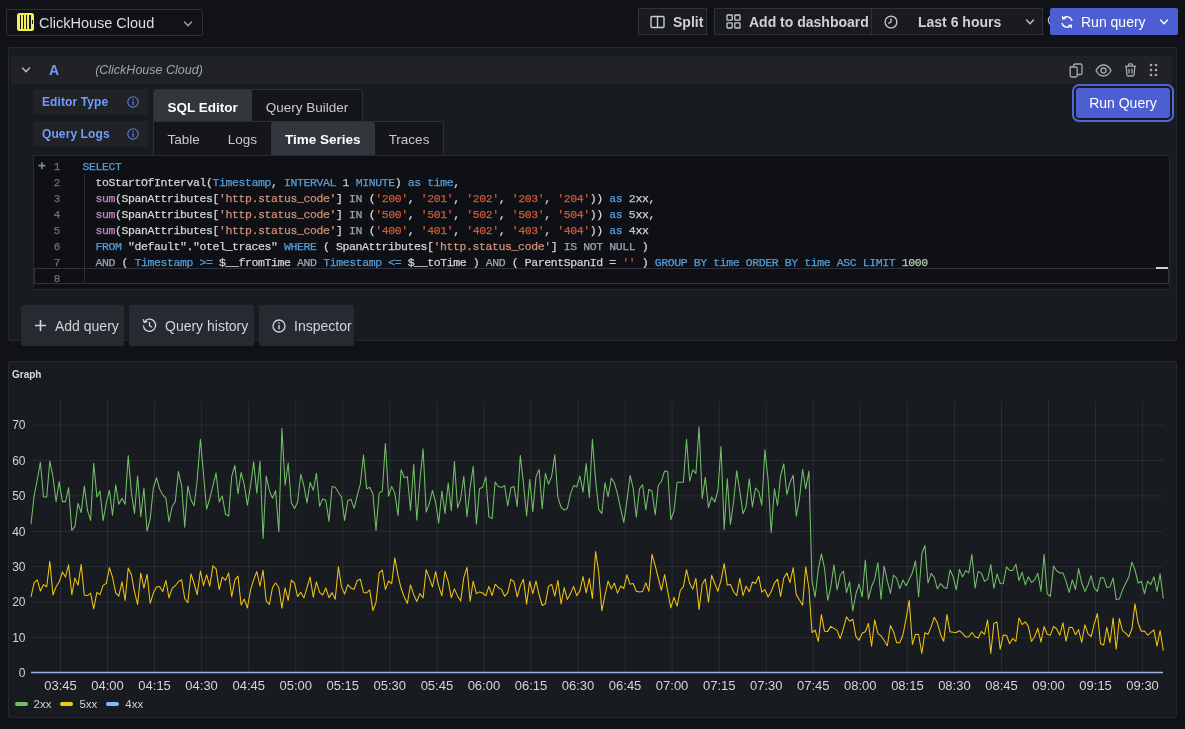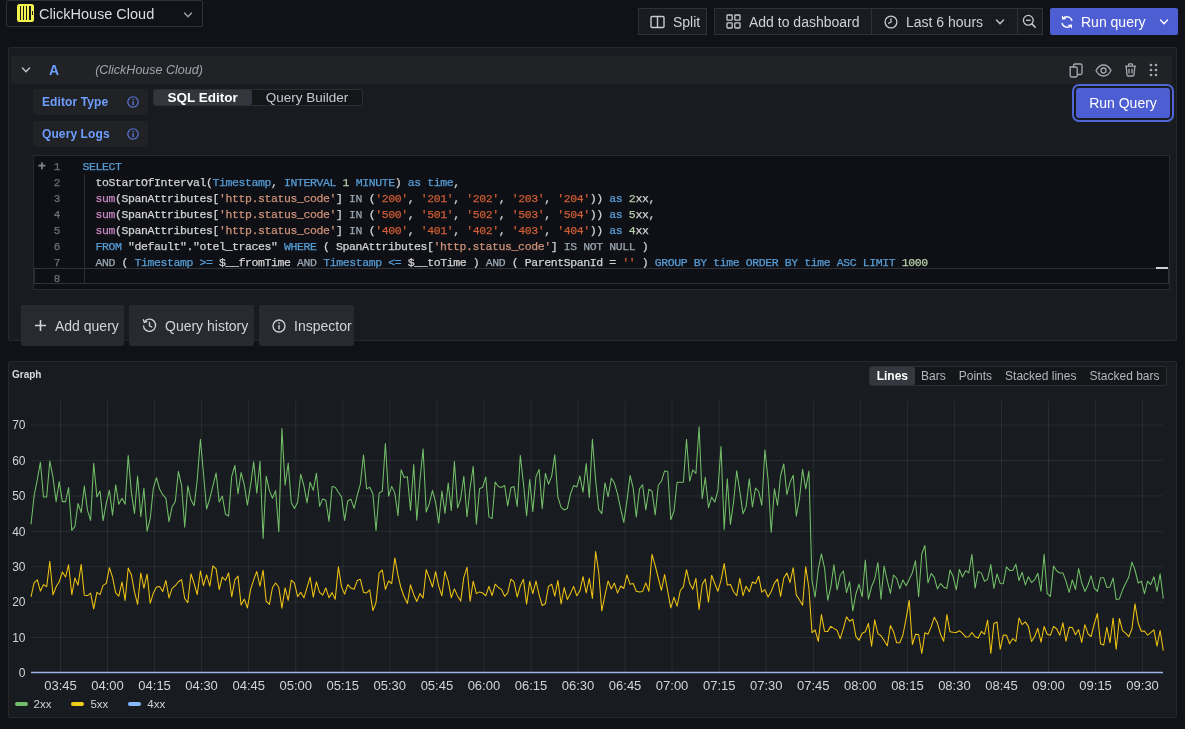--- a/index.html
+++ b/index.html
@@ -1,37 +1,37 @@
 <!DOCTYPE html>
 <html><head><meta charset="utf-8"><style>
 *{margin:0;padding:0;box-sizing:border-box}
 html,body{width:1185px;height:729px;background:#111217;font-family:"Liberation Sans",sans-serif;overflow:hidden;position:relative;color:#ccccdc}
 
-.dsbox{position:absolute;left:6px;top:0;width:197px;height:27px;border:1px solid #2f3138;border-radius:2px;background:#111217;display:flex;align-items:center}
+.dsbox{position:absolute;left:6px;top:9px;width:197px;height:27px;border:1px solid #2f3138;border-radius:2px;background:#111217;display:flex;align-items:center}
 .chlogo{position:absolute;left:10px;top:3px;width:17px;height:18px;background:#f3f350;border-radius:2.5px}
 .chlogo i{position:absolute;top:2px;bottom:2px;width:1.6px;background:#15171c}
 .dstxt{position:absolute;left:32px;top:4.5px;font-size:14.5px;font-weight:500;color:#dcdce4;letter-spacing:0px}
-.tbtn{position:absolute;top:8px;height:27px;border:1px solid #2f3138;border-radius:0;background:#191b21;display:flex;align-items:center;gap:8px;padding:0 11px;font-size:14px;font-weight:400;color:#d0d1d8;white-space:nowrap}
+.tbtn{position:absolute;top:8px;height:27px;border:1px solid #2f3138;border-radius:0;background:#191b21;display:flex;align-items:center;gap:8px;padding:0 11px;font-size:14px;font-weight:700;color:#d0d1d8;white-space:nowrap}
 .tbtn svg{flex:none}
 
 .runq{position:absolute;top:8px;left:1050px;width:128px;height:27px;background:#4d5dd2;border-radius:2px;display:flex;align-items:center;gap:7px;padding:0 10px;font-size:14px;font-weight:500;color:#fff;white-space:nowrap}
 
 .panel{position:absolute;left:8px;width:1169px;background:#181b1f;border:1px solid #26282e;border-radius:2px}
 #qpanel{top:47px;height:294px}
 #gpanel{top:361px;height:357px}
 
 .qhead{position:absolute;left:2px;top:8px;width:1161px;height:28px;background:#202226;border-radius:1px;display:flex;align-items:center}
 .qhead .carr{margin-left:9px;color:#aeb2bb}
 .qhead .qa{margin-left:17px;font-size:14px;font-weight:700;color:#6e9fff}
 .qhead .qds{margin-left:36px;font-size:12.5px;font-style:italic;color:#9fa4ad}
 .hicons{position:absolute;right:14px;top:0;height:28px;display:flex;align-items:center;gap:12px;color:#a5a9b2}
 
 .lbl{position:absolute;left:24px;width:115px;height:26px;background:#202226;border-radius:2px;display:flex;align-items:center;justify-content:space-between;padding:0 9px}
 .lbl span{font-size:12px;font-weight:700;color:#6e9fff;letter-spacing:0.1px}
-.radio{position:absolute;height:17px;border:1px solid #2c2e34;border-radius:2px;background:#141619;display:flex;align-items:stretch;padding:0}
+.radio{position:absolute;height:36px;border:1px solid #2c2e34;border-radius:2px;background:#141619;display:flex;align-items:stretch;padding:0}
 .radio .seg{display:flex;align-items:center;padding:0 14px;font-size:13.5px;color:#c7c9d1;white-space:nowrap}
 .radio .seg.sel{background:#33363d;color:#fff;font-weight:700;border-radius:2px}
 .runq2{position:absolute;left:1067px;top:40px;width:94px;height:30px;background:#4d5dd2;border-radius:3px;color:#fff;font-size:14px;font-weight:500;display:flex;align-items:center;justify-content:center;box-shadow:0 0 0 2px #181b1f,0 0 0 4px rgba(84,106,224,.95)}
 
 .sqled{position:absolute;left:24px;top:107px;width:1137px;height:135px;background:#0e1015;border:1px solid #282a30;font-family:"Liberation Mono",monospace;font-size:11.5px;letter-spacing:-0.4px;-webkit-text-stroke:0.25px}
 .cl{position:relative;height:16px;line-height:16px;white-space:pre}
 .ln{position:absolute;left:0;width:26px;text-align:right;color:#6c717c;font-size:11px}
 .addln{position:absolute;left:4px;top:0;color:#868b93;font-size:13px;font-weight:700}
 .ct{position:absolute;left:48.5px;color:#d4d4d4}
 .ct k{color:#569cd6;font-style:normal}
@@ -45,21 +45,21 @@
 .hslider{position:absolute;left:1122px;top:110.5px;width:12px;height:2px;background:#cfd0d4}
 .iguide{position:absolute;left:49.5px;top:18px;width:1px;height:110px;background:#2a2d33}
 
 .sbtn{position:absolute;top:257px;height:41px;background:#272a31;border-radius:2px;display:flex;align-items:center;gap:8px;padding:0 13px;font-size:14px;font-weight:500;color:#d3d4da;white-space:nowrap}
 
 .gtitle{position:absolute;left:3px;top:6.5px;font-size:10px;font-weight:700;color:#d8d9df}
 .vizsel{position:absolute;right:9px;top:4px;height:20px;border:1px solid #2c2e34;border-radius:2px;background:#141619;display:flex;align-items:stretch}
 .vizsel .seg{display:flex;align-items:center;padding:0 6.5px;font-size:12px;color:#b3b7c0;white-space:nowrap}
 .vizsel .seg.sel{background:#35383f;color:#fff;font-weight:700;border-radius:2px}
 .chart{position:absolute;left:0;top:0}
-.legend{position:absolute;left:5.5px;top:336px;display:flex;align-items:flex-start;gap:20px;font-size:11.5px;color:#d2d3da}
+.legend{position:absolute;left:5.5px;top:336px;display:flex;align-items:flex-start;gap:9px;font-size:11.5px;color:#d2d3da}
 .legend .it{display:flex;align-items:center;gap:6px}
 .legend .sw{width:13px;height:4px;border-radius:2px}
 svg.ic{display:block;flex:none}
 </style></head>
 <body>
 
 <div class="dsbox">
   <div class="chlogo">
       <i style="left:2.5px"></i>
       <i style="left:5.7px"></i>
@@ -84,21 +84,21 @@
       <g stroke="#c8cad2" stroke-width="1.3" fill="none">
         <rect x="1" y="1" width="5.2" height="5.2" rx="0.8"></rect>
         <rect x="8.8" y="1" width="5.2" height="5.2" rx="0.8"></rect>
         <rect x="1" y="8.8" width="5.2" height="5.2" rx="0.8"></rect>
         <rect x="8.8" y="8.8" width="5.2" height="5.2" rx="0.8"></rect>
       </g>
     </svg>
   Add to dashboard
 </div>
 <div class="tbtn" style="left:871px;width:172px;padding:0;gap:0">
-  <div style="display:flex;align-items:center;gap:8px;padding:0 12px;height:100%">
+  <div style="display:flex;align-items:center;gap:20px;padding:0 12px;height:100%">
     <svg class="ic" width="14" height="14" viewBox="0 0 14 14">
         <circle cx="7" cy="7" r="5.9" stroke="#c8cad2" stroke-width="1.3" fill="none"></circle>
         <path d="M7 3.8 V7 L4.6 8.3" stroke="#c8cad2" stroke-width="1.3" fill="none" stroke-linecap="round"></path>
       </svg>
     Last 6 hours
     <svg class="ic" width="10" height="10" viewBox="0 0 10 10" style="margin-left:4px">
         <path d="M1.5 3 L5 6.7 L8.5 3" stroke="#c3c5cd" stroke-width="1.4" fill="none" stroke-linecap="round"></path>
       </svg>
   </div>
   <div style="width:1px;height:100%;background:#2f3138"></div>
@@ -175,20 +175,26 @@
     <div class="seg sel">SQL Editor</div>
       <div class="seg">Query Builder</div>
   </div>
   <div class="lbl" style="top:73px">
       <span>Query Logs</span>
     <svg class="ic" width="12" height="12" viewBox="0 0 12 12">
         <circle cx="6" cy="6" r="5.2" stroke="#5f7de0" stroke-width="1.1" fill="none"></circle>
         <rect x="5.4" y="5.2" width="1.3" height="4" fill="#5f7de0"></rect>
         <rect x="5.4" y="2.9" width="1.3" height="1.3" fill="#5f7de0"></rect>
       </svg>
+  </div>
+  <div class="radio" style="left:143.5px;top:73px">
+    <div class="seg">Table</div>
+      <div class="seg">Logs</div>
+      <div class="seg sel">Time Series</div>
+      <div class="seg">Traces</div>
   </div>
   <div class="runq2">Run Query</div>
   <div class="sqled">
     <div style="position:relative;padding-top:3px">
       <div class="cl"><span class="addln">+</span><span class="ln">1</span><span class="ct"><k>SELECT</k></span></div>
         <div class="cl"><span class="ln">2</span><span class="ct">&nbsp;&nbsp;<b2>toStartOfInterval(</b2><k>Timestamp</k><b2>, </b2><k>INTERVAL</k><b2> </b2><n>1</n><b2> </b2><k>MINUTE</k><b2>) </b2><k>as</k><b2> </b2><k>time</k><b2>,</b2></span></div>
         <div class="cl"><span class="ln">3</span><span class="ct">&nbsp;&nbsp;<f>sum</f><b2>(SpanAttributes[</b2><s1>'http.status_code'</s1><b2>] </b2><g2>IN</g2><b2> </b2><b2>(</b2><s2>'200'</s2><b2>, </b2><s2>'201'</s2><b2>, </b2><s2>'202'</s2><b2>, </b2><s2>'203'</s2><b2>, </b2><s2>'204'</s2><b2>))</b2><b2> </b2><k>as</k><b2> </b2><n>2</n><b2>xx,</b2></span></div>
         <div class="cl"><span class="ln">4</span><span class="ct">&nbsp;&nbsp;<f>sum</f><b2>(SpanAttributes[</b2><s1>'http.status_code'</s1><b2>] </b2><g2>IN</g2><b2> </b2><b2>(</b2><s2>'500'</s2><b2>, </b2><s2>'501'</s2><b2>, </b2><s2>'502'</s2><b2>, </b2><s2>'503'</s2><b2>, </b2><s2>'504'</s2><b2>))</b2><b2> </b2><k>as</k><b2> </b2><n>5</n><b2>xx,</b2></span></div>
         <div class="cl"><span class="ln">5</span><span class="ct">&nbsp;&nbsp;<f>sum</f><b2>(SpanAttributes[</b2><s1>'http.status_code'</s1><b2>] </b2><g2>IN</g2><b2> </b2><b2>(</b2><s2>'400'</s2><b2>, </b2><s2>'401'</s2><b2>, </b2><s2>'402'</s2><b2>, </b2><s2>'403'</s2><b2>, </b2><s2>'404'</s2><b2>))</b2><b2> </b2><k>as</k><b2> </b2><n>4</n><b2>xx</b2></span></div>
         <div class="cl"><span class="ln">6</span><span class="ct">&nbsp;&nbsp;<k>FROM</k><b2> "default"."otel_traces" </b2><k>WHERE</k><b2> ( SpanAttributes[</b2><s1>'http.status_code'</s1><b2>] </b2><g2>IS NOT NULL</g2><b2> )</b2></span></div>
@@ -292,24 +298,17 @@
         <text x="16.5" y="244.4" text-anchor="end" font-size="12">20</text>
         <text x="16.5" y="208.9" text-anchor="end" font-size="12">30</text>
         <text x="16.5" y="173.5" text-anchor="end" font-size="12">40</text>
         <text x="16.5" y="138.1" text-anchor="end" font-size="12">50</text>
         <text x="16.5" y="102.7" text-anchor="end" font-size="12">60</text>
         <text x="16.5" y="67.3" text-anchor="end" font-size="12">70</text>
       </g>
 <polyline points="22.0,162.2 25.1,133.9 28.3,117.5 31.4,100.2 34.5,135.0 37.7,135.0 40.8,99.1 44.0,115.2 47.1,139.7 50.2,119.6 53.4,139.6 56.5,139.6 59.6,125.6 62.8,168.3 65.9,164.6 69.0,141.5 72.2,150.5 75.3,124.1 78.5,148.4 81.6,158.4 84.7,101.3 87.9,134.9 91.0,129.0 94.1,158.6 97.3,141.2 100.4,128.2 103.5,153.2 106.7,122.9 109.8,142.3 113.0,136.2 116.1,142.3 119.2,93.6 122.4,130.6 125.5,151.4 128.6,114.1 131.8,154.6 134.9,126.2 138.1,169.2 141.2,156.7 144.3,126.5 147.5,115.7 150.6,127.0 153.7,132.7 156.9,136.3 160.0,159.7 163.1,144.7 166.3,139.5 169.4,109.4 172.6,123.6 175.7,165.3 178.8,123.9 182.0,138.0 185.1,143.8 188.2,118.2 191.4,77.2 194.5,111.9 197.6,147.0 200.8,136.5 203.9,123.8 207.1,111.0 210.2,139.9 213.3,134.1 216.5,152.3 219.6,154.1 222.7,114.3 225.9,103.5 229.0,131.8 232.1,110.5 235.3,123.2 238.4,143.2 241.6,123.2 244.7,99.9 247.8,131.1 251.0,99.3 254.1,176.4 257.2,114.1 260.4,128.6 263.5,136.3 266.6,128.6 269.8,169.8 272.9,66.6 276.1,123.3 279.2,101.1 282.3,140.7 285.5,146.4 288.6,140.3 291.7,112.2 294.9,123.9 298.0,140.9 301.1,120.2 304.3,128.4 307.4,111.2 310.6,144.3 313.7,136.9 316.8,138.2 320.0,159.4 323.1,124.5 326.2,125.2 329.4,130.3 332.5,135.0 335.6,158.4 338.8,138.7 341.9,137.2 345.1,146.3 348.2,133.6 351.3,122.4 354.5,93.0 357.6,126.9 360.7,125.3 363.9,131.8 367.0,168.4 370.2,130.9 373.3,129.2 376.4,81.5 379.6,134.2 382.7,124.4 385.8,131.1 389.0,153.6 392.1,107.7 395.2,115.5 398.4,114.7 401.5,148.4 404.7,102.6 407.8,158.2 410.9,118.7 414.1,86.9 417.2,150.0 420.3,141.6 423.5,128.4 426.6,140.4 429.7,161.1 432.9,129.0 436.0,151.4 439.2,121.0 442.3,148.6 445.4,99.6 448.6,145.9 451.7,136.8 454.8,114.2 458.0,154.8 461.1,125.9 464.2,104.4 467.4,162.3 470.5,126.7 473.7,125.2 476.8,114.9 479.9,154.9 483.1,156.6 486.2,120.0 489.3,124.5 492.5,125.4 495.6,123.5 498.7,143.9 501.9,125.8 505.0,124.6 508.2,144.5 511.3,93.4 514.4,121.0 517.6,154.0 520.7,117.4 523.8,149.7 527.0,114.8 530.1,107.4 533.2,146.7 536.4,111.3 539.5,122.2 542.7,114.1 545.8,92.8 548.9,135.2 552.1,145.3 555.2,148.0 558.3,146.6 561.5,131.9 564.6,123.6 567.8,124.9 570.9,114.0 574.0,130.1 577.2,101.5 580.3,135.6 583.4,77.2 586.6,118.0 589.7,147.4 592.8,151.6 596.0,120.8 599.1,134.8 602.3,116.2 605.4,121.0 608.5,131.8 611.7,147.2 614.8,160.4 617.9,139.2 621.1,113.4 624.2,126.1 627.3,155.1 630.5,126.9 633.6,122.7 636.8,147.9 639.9,127.3 643.0,129.2 646.2,153.0 649.3,123.3 652.4,119.3 655.6,108.9 658.7,109.5 661.8,157.7 665.0,149.0 668.1,120.2 671.3,120.2 674.4,120.2 677.5,77.2 680.7,119.1 683.8,107.9 686.9,111.5 690.1,64.9 693.2,136.6 696.3,115.3 699.5,145.7 702.6,135.1 705.8,140.0 708.9,128.7 712.0,84.5 715.2,167.4 718.3,116.8 721.4,162.4 724.6,139.7 727.7,108.8 730.8,129.1 734.0,151.7 737.1,144.6 740.3,116.9 743.4,144.9 746.5,126.1 749.7,129.5 752.8,143.3 755.9,87.9 759.1,117.8 762.2,170.5 765.4,126.7 768.5,143.5 771.6,113.5 774.8,102.0 777.9,132.6 781.0,120.4 784.2,113.2 787.3,154.2 790.4,137.0 793.6,107.4 796.7,126.8 799.9,109.1 803.0,218.9 806.1,235.0 809.3,207.2 812.4,191.9 815.5,205.8 818.7,238.3 821.8,225.1 824.9,202.8 828.1,227.9 831.2,213.3 834.4,209.0 837.5,230.7 840.6,219.7 843.8,249.0 846.9,232.0 850.0,222.1 853.2,234.8 856.3,198.1 859.4,237.2 862.6,224.5 865.7,217.2 868.9,200.5 872.0,237.2 875.1,204.1 878.3,218.8 881.4,231.4 884.5,213.0 887.7,216.4 890.8,226.6 893.9,218.0 897.1,223.8 900.2,217.5 903.4,210.5 906.5,198.7 909.6,234.7 912.8,191.7 915.9,183.5 919.0,220.9 922.2,211.4 925.3,215.3 928.4,226.9 931.6,221.6 934.7,225.2 937.9,226.4 941.0,208.1 944.1,214.4 947.3,227.8 950.4,207.4 953.5,215.0 956.7,208.6 959.8,210.9 962.9,192.4 966.1,226.1 969.2,209.4 972.4,211.1 975.5,219.2 978.6,217.4 981.8,202.6 984.9,226.5 988.0,211.9 991.2,221.5 994.3,221.7 997.5,204.9 1000.6,208.4 1003.7,208.5 1006.9,202.3 1010.0,218.6 1013.1,210.2 1016.3,222.9 1019.4,214.8 1022.5,220.6 1025.7,217.7 1028.8,211.3 1032.0,229.3 1035.1,192.2 1038.2,231.7 1041.4,234.4 1044.5,204.1 1047.6,208.8 1050.8,211.0 1053.9,210.9 1057.0,219.1 1060.2,230.4 1063.3,217.9 1066.5,227.5 1069.6,206.5 1072.7,220.8 1075.9,229.4 1079.0,223.0 1082.1,213.7 1085.3,226.1 1088.4,229.4 1091.5,215.8 1094.7,215.8 1097.8,225.4 1101.0,224.9 1104.1,216.0 1107.2,237.4 1110.4,236.9 1113.5,228.1 1116.6,221.6 1119.8,215.0 1122.9,200.1 1126.0,208.0 1129.2,221.0 1132.3,219.2 1135.5,231.7 1138.6,219.2 1141.7,222.6 1144.9,214.8 1148.0,229.5 1151.1,211.8 1154.3,236.6" fill="none" stroke="#73BF69" stroke-width="1.05" stroke-linejoin="round"></polyline>
 <polyline points="22.0,234.9 25.1,220.8 28.3,217.8 31.4,229.1 34.5,222.6 37.7,224.8 40.8,199.4 44.0,232.9 47.1,224.7 50.2,219.8 53.4,210.0 56.5,215.1 59.6,202.8 62.8,232.8 65.9,216.0 69.0,223.1 72.2,202.4 75.3,233.2 78.5,233.6 81.6,231.1 84.7,246.8 87.9,230.3 91.0,232.7 94.1,223.4 97.3,221.4 100.4,205.7 103.5,215.2 106.7,230.9 109.8,234.2 113.0,219.9 116.1,238.5 119.2,206.1 122.4,212.8 125.5,229.8 128.6,242.5 131.8,211.0 134.9,226.1 138.1,212.2 141.2,241.3 144.3,231.1 147.5,224.9 150.6,224.5 153.7,229.6 156.9,218.5 160.0,235.9 163.1,226.4 166.3,223.7 169.4,219.7 172.6,217.6 175.7,236.5 178.8,240.7 182.0,211.8 185.1,221.5 188.2,232.6 191.4,209.0 194.5,223.7 197.6,212.8 200.8,224.2 203.9,203.8 207.1,206.9 210.2,227.5 213.3,215.0 216.5,218.3 219.6,210.9 222.7,234.8 225.9,217.9 229.0,214.1 232.1,243.0 235.3,237.1 238.4,245.9 241.6,227.7 244.7,217.6 247.8,209.5 251.0,224.2 254.1,208.2 257.2,239.1 260.4,242.4 263.5,225.5 266.6,221.0 269.8,225.3 272.9,246.2 276.1,225.9 279.2,238.3 282.3,218.1 285.5,221.2 288.6,234.6 291.7,230.2 294.9,235.8 298.0,225.6 301.1,215.1 304.3,235.1 307.4,219.8 310.6,230.4 313.7,233.1 316.8,226.0 320.0,235.6 323.1,230.6 326.2,237.2 329.4,204.8 332.5,224.6 335.6,232.1 338.8,222.7 341.9,226.1 345.1,227.2 348.2,218.6 351.3,217.2 354.5,230.4 357.6,230.9 360.7,227.8 363.9,248.6 367.0,240.5 370.2,210.9 373.3,208.0 376.4,227.5 379.6,219.0 382.7,221.7 385.8,195.9 389.0,213.4 392.1,226.3 395.2,234.8 398.4,241.4 401.5,222.8 404.7,232.7 407.8,239.5 410.9,231.6 414.1,236.0 417.2,207.6 420.3,215.9 423.5,225.0 426.6,209.7 429.7,224.1 432.9,233.8 436.0,209.3 439.2,219.4 442.3,235.6 445.4,226.9 448.6,233.9 451.7,239.1 454.8,215.4 458.0,205.3 461.1,239.3 464.2,219.2 467.4,231.6 470.5,229.9 473.7,231.0 476.8,233.8 479.9,224.4 483.1,233.5 486.2,222.2 489.3,225.5 492.5,227.4 495.6,234.3 498.7,230.9 501.9,217.2 505.0,219.8 508.2,235.0 511.3,223.9 514.4,217.2 517.6,242.1 520.7,219.4 523.8,231.7 527.0,219.1 530.1,232.8 533.2,243.5 536.4,241.7 539.5,224.4 542.7,222.3 545.8,234.2 548.9,218.4 552.1,242.0 555.2,225.6 558.3,237.4 561.5,231.6 564.6,224.4 567.8,233.8 570.9,228.9 574.0,214.6 577.2,230.9 580.3,216.4 583.4,236.5 586.6,189.5 589.7,210.1 592.8,249.0 596.0,233.1 599.1,219.0 602.3,227.0 605.4,221.1 608.5,231.1 611.7,224.0 614.8,226.5 617.9,212.9 621.1,222.3 624.2,221.5 627.3,229.2 630.5,229.9 633.6,229.4 636.8,220.9 639.9,229.3 643.0,192.4 646.2,203.6 649.3,216.0 652.4,228.3 655.6,212.6 658.7,229.1 661.8,245.9 665.0,235.3 668.1,244.2 671.3,228.5 674.4,224.7 677.5,207.7 680.7,221.6 683.8,227.2 686.9,216.4 690.1,247.6 693.2,222.5 696.3,217.0 699.5,240.1 702.6,213.2 705.8,221.5 708.9,229.2 712.0,218.4 715.2,201.6 718.3,223.1 721.4,222.4 724.6,229.7 727.7,233.7 730.8,216.4 734.0,233.7 737.1,224.2 740.3,229.8 743.4,220.0 746.5,221.5 749.7,214.3 752.8,230.2 755.9,227.7 759.1,235.0 762.2,229.5 765.4,221.1 768.5,217.2 771.6,234.4 774.8,216.0 777.9,211.0 781.0,220.7 784.2,205.7 787.3,232.9 790.4,237.7 793.6,243.2 796.7,204.7 799.9,226.0 803.0,270.7 806.1,268.0 809.3,279.4 812.4,252.6 815.5,269.2 818.7,269.4 821.8,264.4 824.9,266.4 828.1,268.4 831.2,276.7 834.4,266.4 837.5,254.9 840.6,259.3 843.8,257.3 846.9,274.4 850.0,278.3 853.2,271.3 856.3,269.8 859.4,261.4 862.6,284.1 865.7,257.8 868.9,271.6 872.0,273.7 875.1,278.5 878.3,283.8 881.4,263.6 884.5,269.7 887.7,280.8 890.8,280.8 893.9,273.0 897.1,256.7 900.2,238.4 903.4,282.5 906.5,272.3 909.6,272.5 912.8,291.5 915.9,270.7 919.0,272.2 922.2,264.6 925.3,255.2 928.4,261.1 931.6,272.5 934.7,279.3 937.9,252.6 941.0,269.8 944.1,270.2 947.3,270.5 950.4,268.7 953.5,271.4 956.7,274.9 959.8,274.7 962.9,270.5 966.1,274.7 969.2,276.1 972.4,269.4 975.5,272.3 978.6,258.0 981.8,291.5 984.9,261.4 988.0,260.1 991.2,287.2 994.3,273.1 997.5,273.3 1000.6,281.7 1003.7,276.6 1006.9,279.3 1010.0,256.0 1013.1,262.6 1016.3,259.9 1019.4,264.4 1022.5,279.5 1025.7,274.5 1028.8,266.3 1032.0,280.2 1035.1,264.5 1038.2,272.2 1041.4,273.3 1044.5,264.5 1047.6,266.7 1050.8,273.2 1053.9,260.8 1057.0,279.1 1060.2,265.3 1063.3,265.4 1066.5,272.8 1069.6,267.6 1072.7,280.5 1075.9,262.7 1079.0,271.8 1082.1,274.5 1085.3,261.7 1088.4,251.5 1091.5,281.7 1094.7,283.0 1097.8,265.3 1101.0,280.7 1104.1,256.0 1107.2,287.2 1110.4,256.5 1113.5,268.6 1116.6,271.1 1119.8,274.7 1122.9,267.0 1126.0,241.9 1129.2,261.3 1132.3,269.3 1135.5,269.0 1138.6,273.2 1141.7,270.7 1144.9,267.8 1148.0,284.2 1151.1,268.5 1154.3,288.7" fill="none" stroke="#EFC412" stroke-width="1.05" stroke-linejoin="round"></polyline>
 </svg>
-  <div class="vizsel">
-    <div class="seg sel">Lines</div>
-      <div class="seg">Bars</div>
-      <div class="seg">Points</div>
-      <div class="seg">Stacked lines</div>
-      <div class="seg">Stacked bars</div>
-  </div>
   <div class="legend">
     <div class="it"><div class="sw" style="background:#73BF69"></div>2xx</div>
     <div class="it"><div class="sw" style="background:#EFCC16"></div>5xx</div>
     <div class="it"><div class="sw" style="background:#8AB8FF"></div>4xx</div>
   </div>
 </div>
 </body></html>

